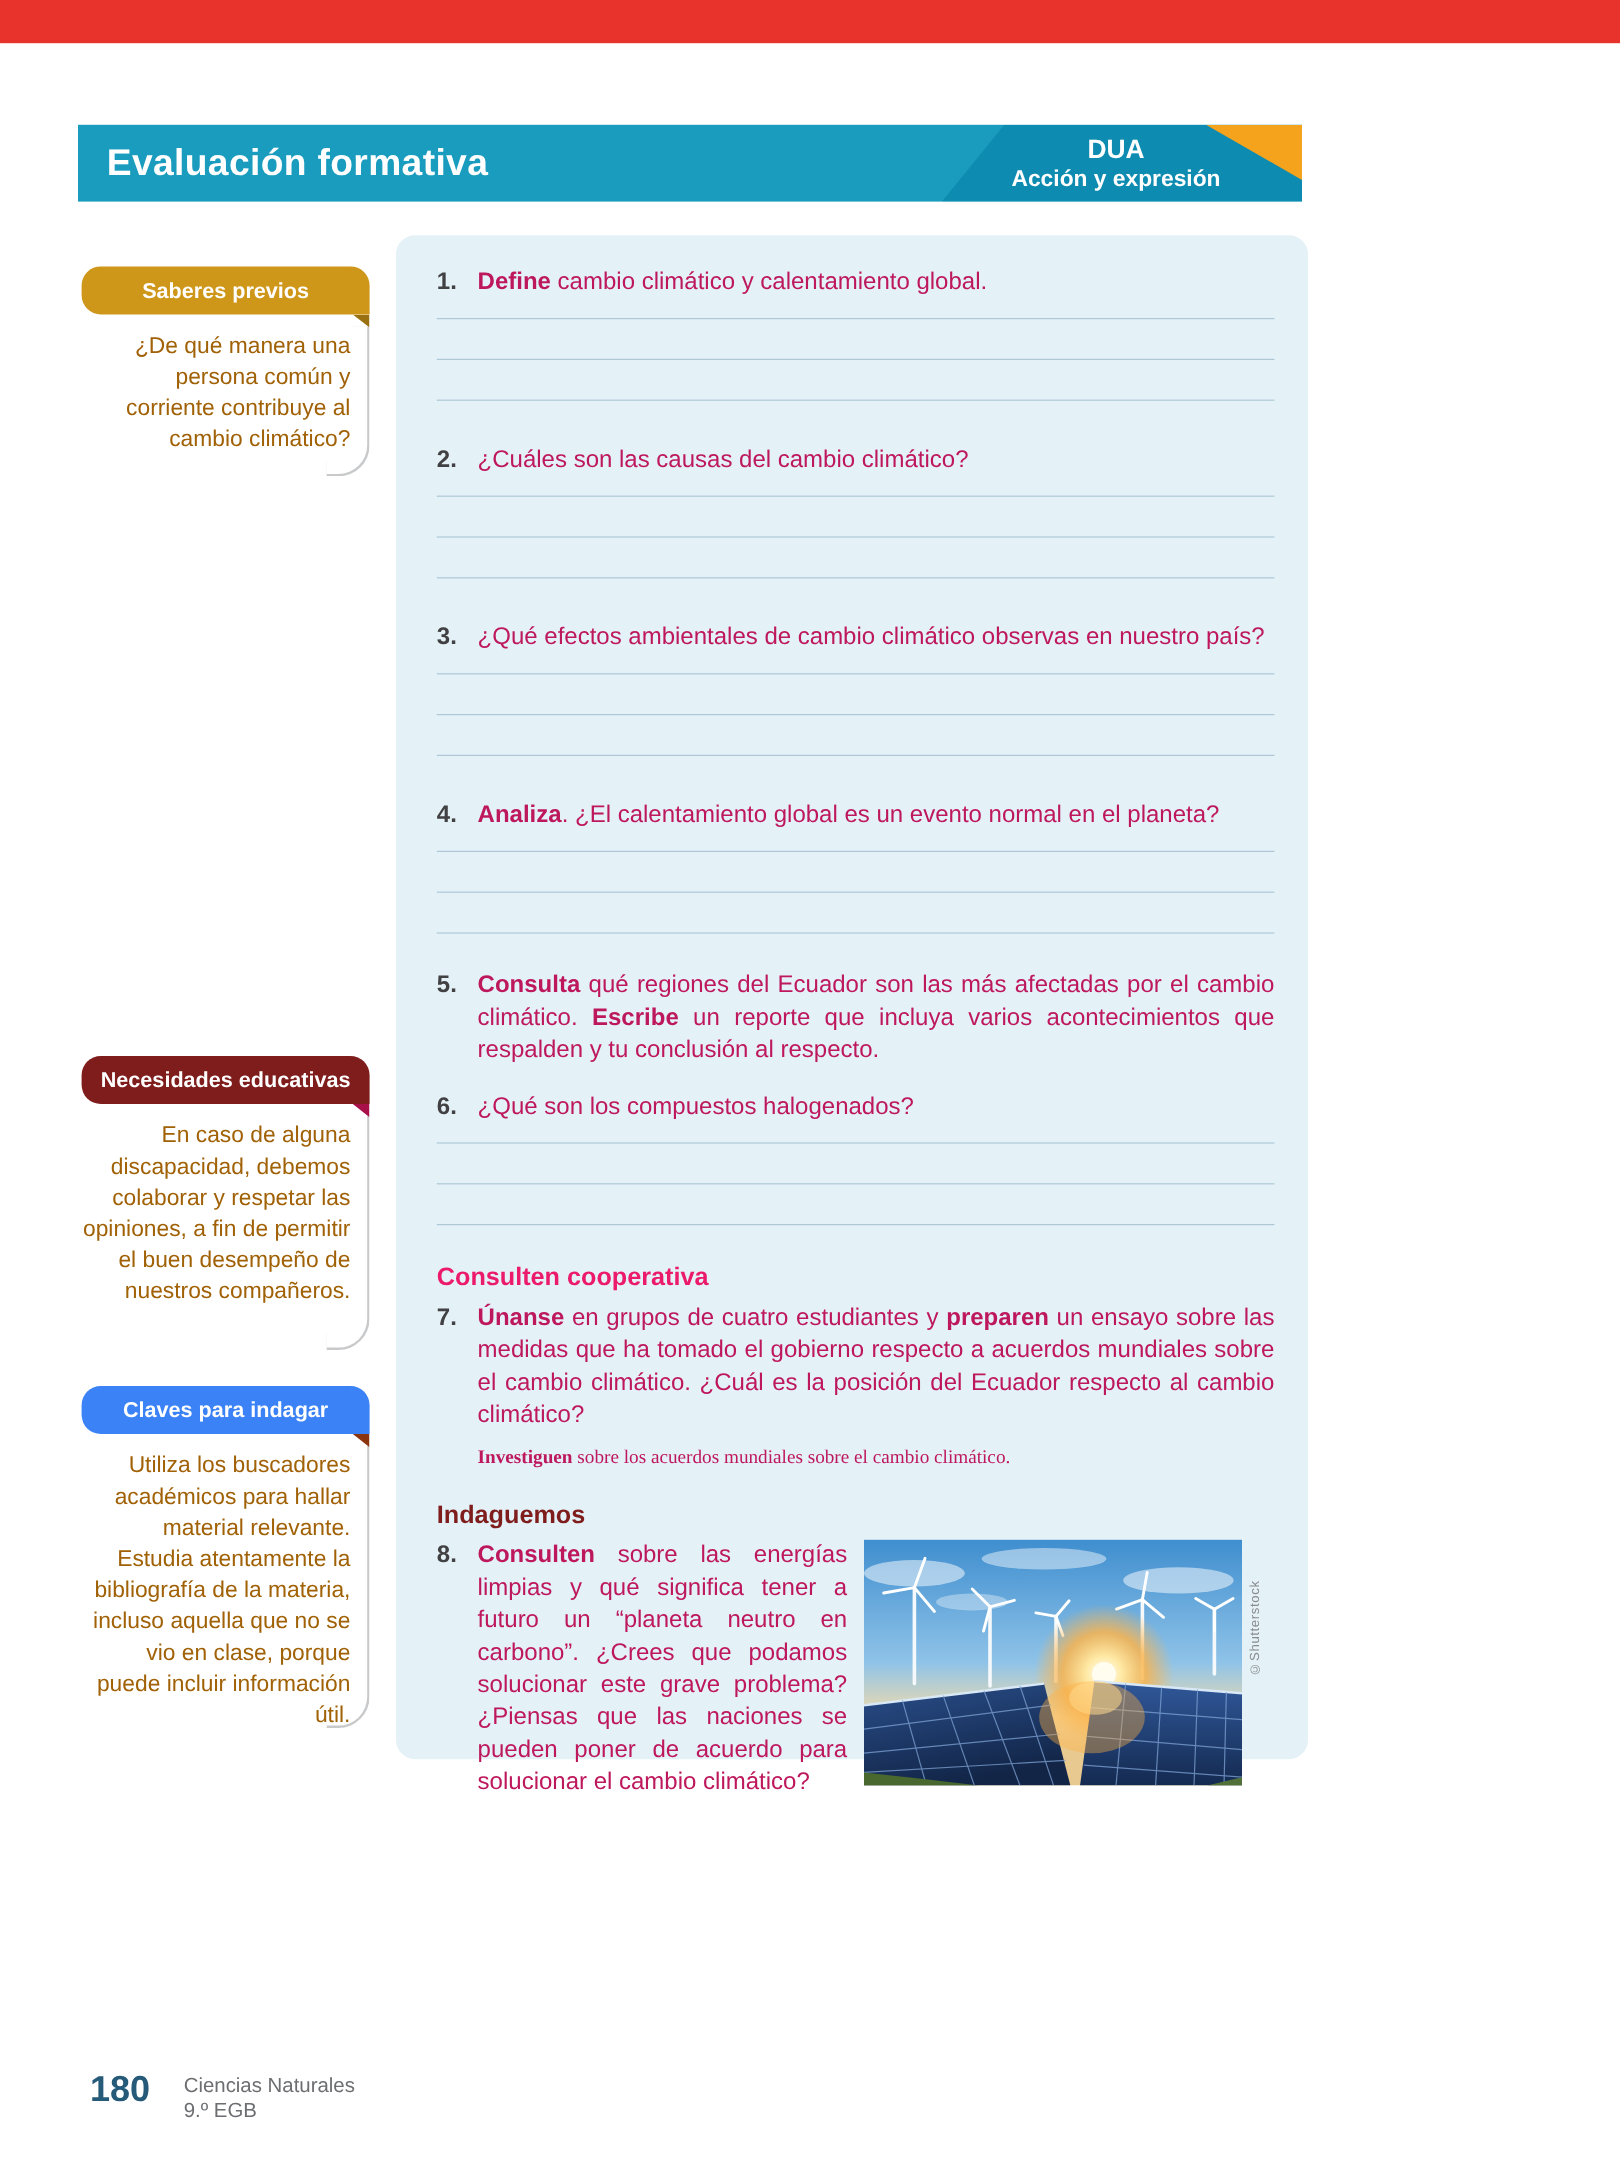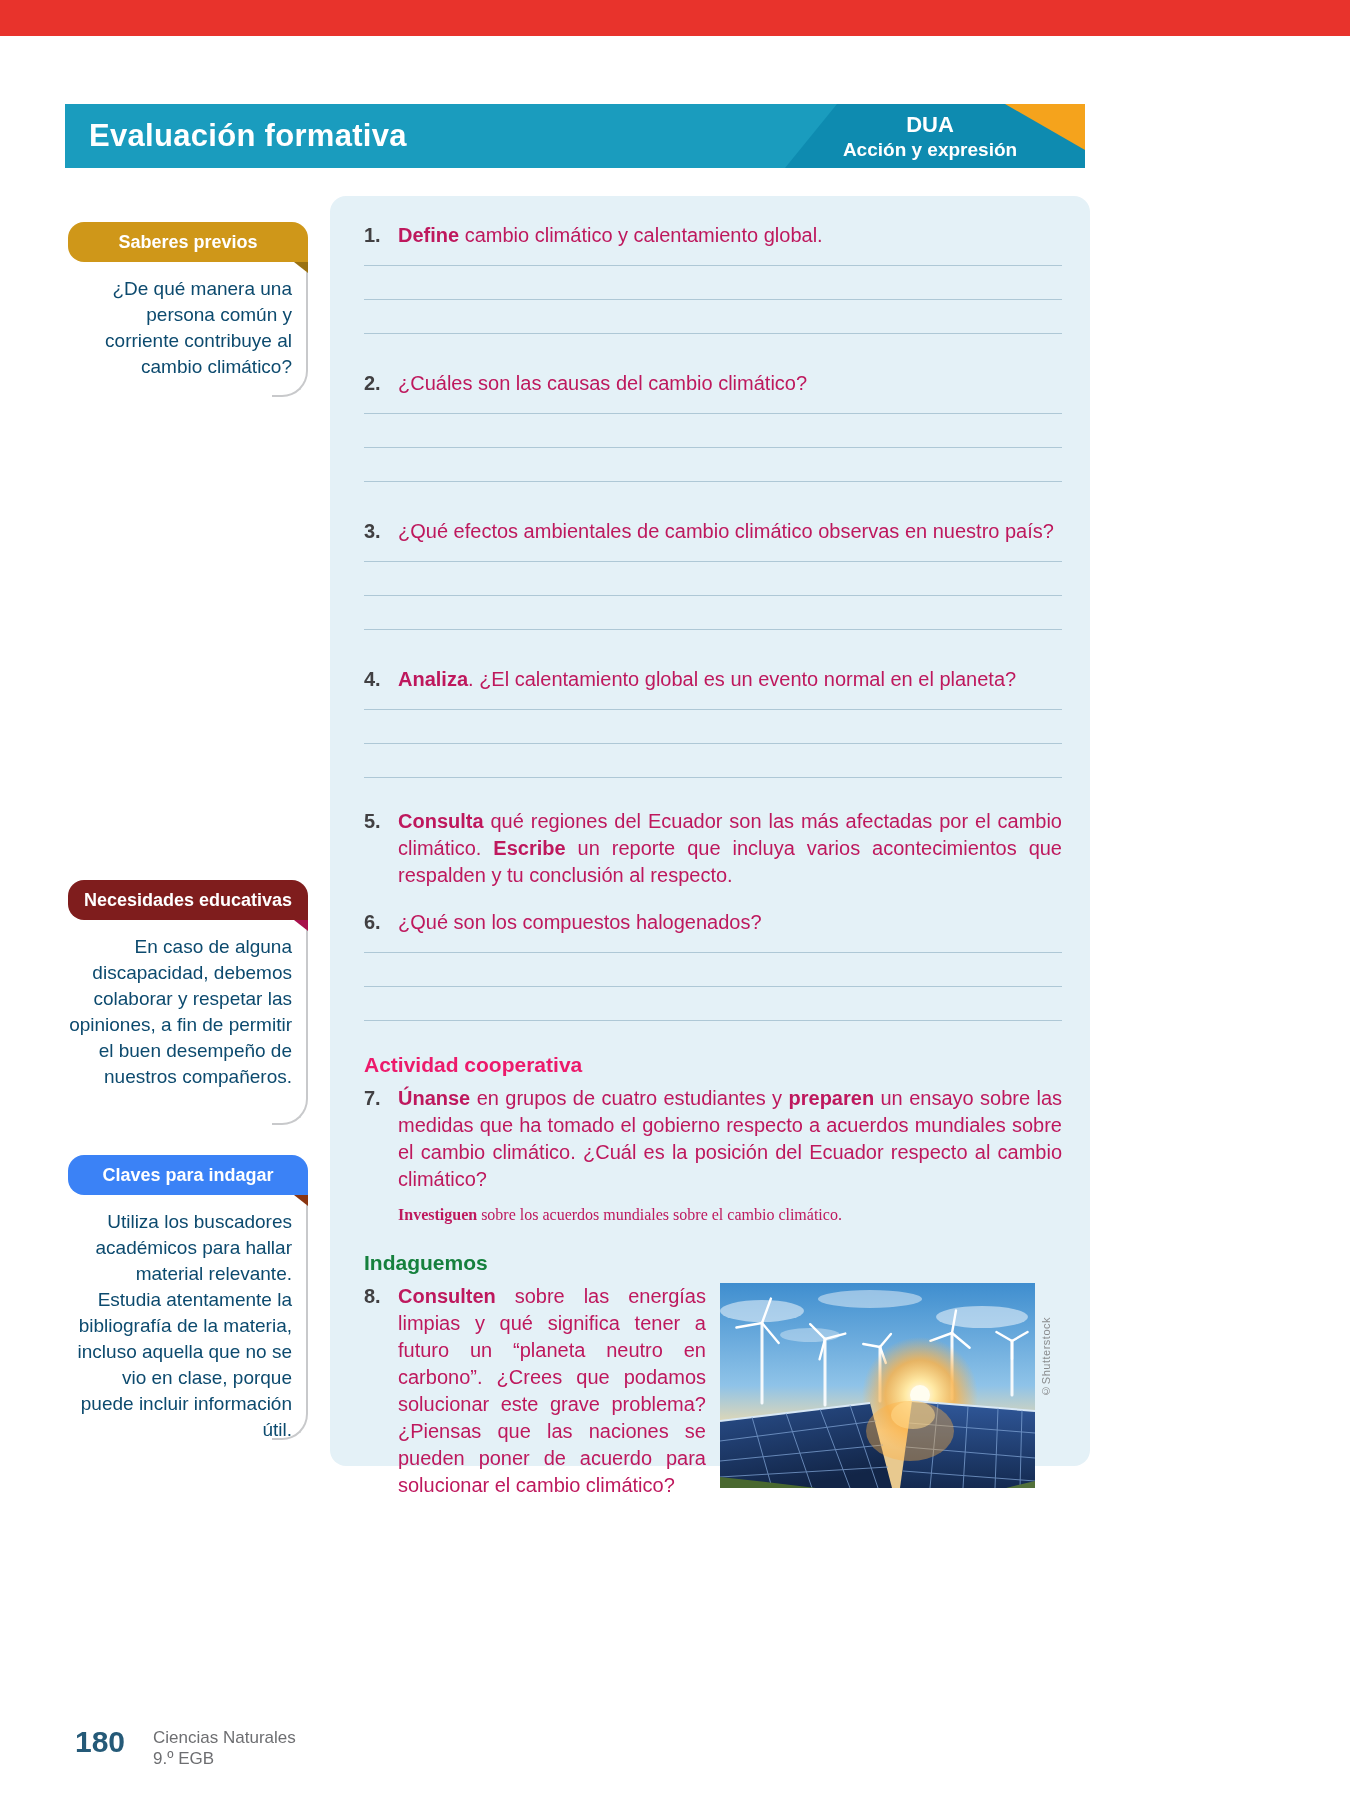--- a/index.html
+++ b/index.html
@@ -29,38 +29,38 @@
     display:flex;align-items:center;justify-content:center;position:relative;z-index:2;white-space:nowrap;}
   .side-label.gold{background:#cf9719;}
   .side-label.pink{background:#7f1d1d;}
   .side-label.rust{background:#3b82f6;}
   .side-fold{position:absolute;top:40px;right:0;width:14px;height:11px;clip-path:polygon(0 0,100% 0,100% 100%);z-index:1;}
   .side-fold.gold{background:#9a7110;}
   .side-fold.pink{background:#a8104a;}
   .side-fold.rust{background:#8a3510;}
   .side-rail{position:absolute;right:0;top:50px;bottom:0;width:34px;
     border-right:2px solid #c8c9cb;border-bottom:2px solid #c8c9cb;border-bottom-right-radius:26px;}
-  .side-text{padding:14px 16px 0 0;text-align:right;font-size:19px;line-height:26px;color:#0c4a6e;}
+  .side-text{padding:14px 16px 0 0;text-align:right;font-size:19px;line-height:26px;color:#a16207;}
 
   
   .panel{position:absolute;left:330px;top:196px;width:760px;height:1270px;background:#e4f1f7;
     border-radius:16px;box-sizing:border-box;padding:26px 28px 20px 34px;}
   .q-row{display:flex;}
   .q-num{width:34px;flex:none;font-weight:bold;font-size:20px;line-height:27px;color:#414042;}
   .q-body{flex:1;min-width:0;}
   .q-par{margin:0;font-size:20px;line-height:27px;color:#be185d;text-align:justify;}
   .q-par b{font-weight:bold;}
   .q-note{margin:8px 0 0 0;font-size:16px;line-height:27px;color:#be185d;font-family:Liberation Serif, serif;}
   .q-note b{font-weight:bold;}
   .alines{margin-top:4px;}
   .aline{height:33px;border-bottom:1.6px solid #aec8d6;}
   .aline:first-child{height:12px;}
   .sec-head{margin:0 0 8px 0;font-size:21px;font-weight:bold;}
   .sec-head.pink{color:#ec1a6b;}
-  .sec-head.rust{color:#15803d;margin-top:23px;}
+  .sec-head.rust{color:#7f1d1d;margin-top:23px;}
 
   
   .q8-text{width:308px;flex:none;}
   .q8-img{width:315px;height:205px;flex:none;margin-left:auto;margin-right:27px;position:relative;border-radius:2px;}
   .q8-img svg{display:block;width:315px;height:205px;}
   .credit{position:absolute;right:-17px;top:34px;writing-mode:vertical-rl;transform:rotate(180deg);
     font-size:11px;color:#8a8c8e;letter-spacing:.5px;}
 
   
   .footer{position:absolute;left:75px;top:1726px;display:flex;align-items:flex-start;gap:28px;}
@@ -176,21 +176,21 @@
           <p class="q-par"><span>¿Qué son los compuestos halogenados?</span></p>
         </div>
     </div>
     <div class="alines">
       <div class="aline"></div>
       <div class="aline"></div>
       <div class="aline"></div>
     </div>
   </div>
 
-  <h3 class="sec-head pink">Actividad cooperativa</h3>
+  <h3 class="sec-head pink">Consulten cooperativa</h3>
 
   <div class="q" style="margin-bottom:22px;">
     <div class="q-row">
       <span class="q-num">7.</span>
       <div class="q-body">
         <p class="q-par"><b>Únanse</b><span> en grupos de cuatro estudiantes y </span><b>preparen</b><span> un ensayo sobre las medidas que ha tomado el gobierno respecto a acuerdos mundiales sobre el cambio climático. ¿Cuál es la posición del Ecuador respecto al cambio climático?</span></p>
         <p class="q-note"><b>Investiguen</b><span> sobre los acuerdos mundiales sobre el cambio climático.</span></p>
       </div>
     </div>
   </div>

